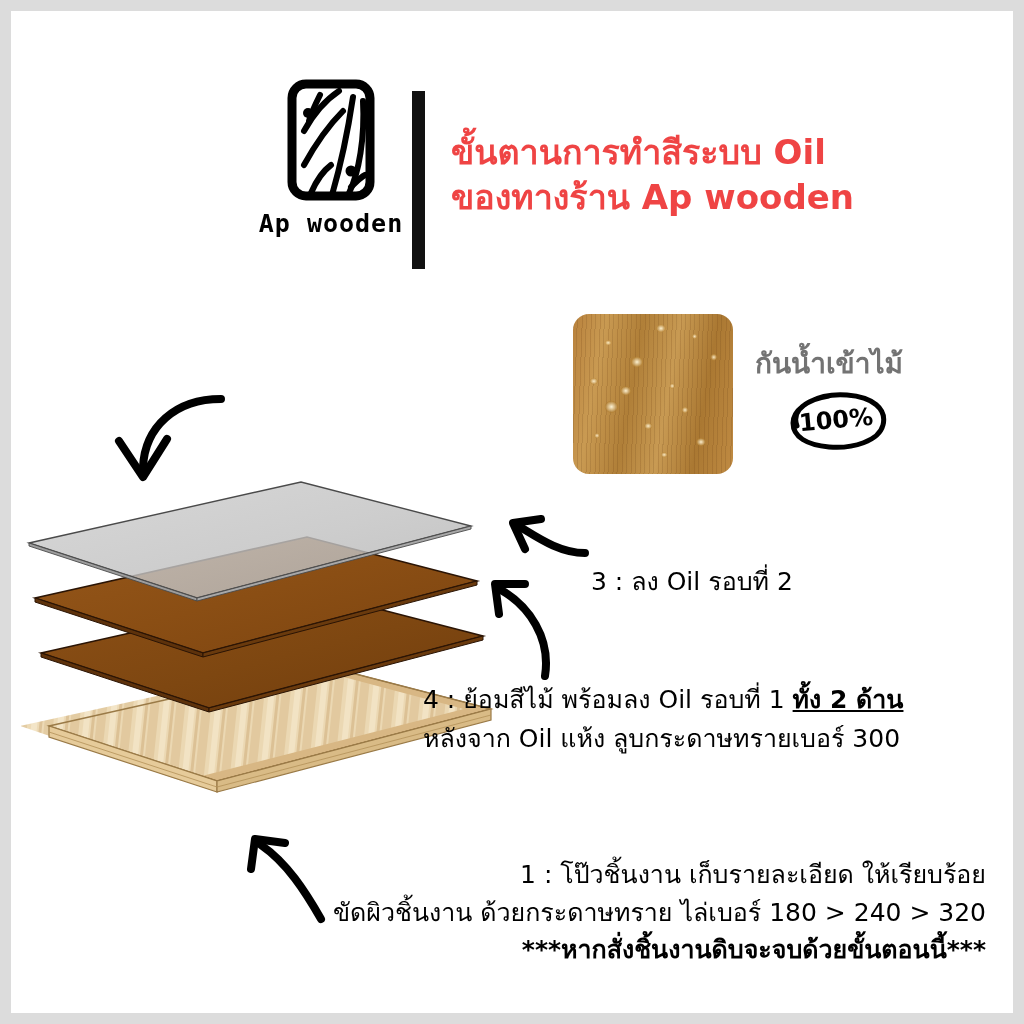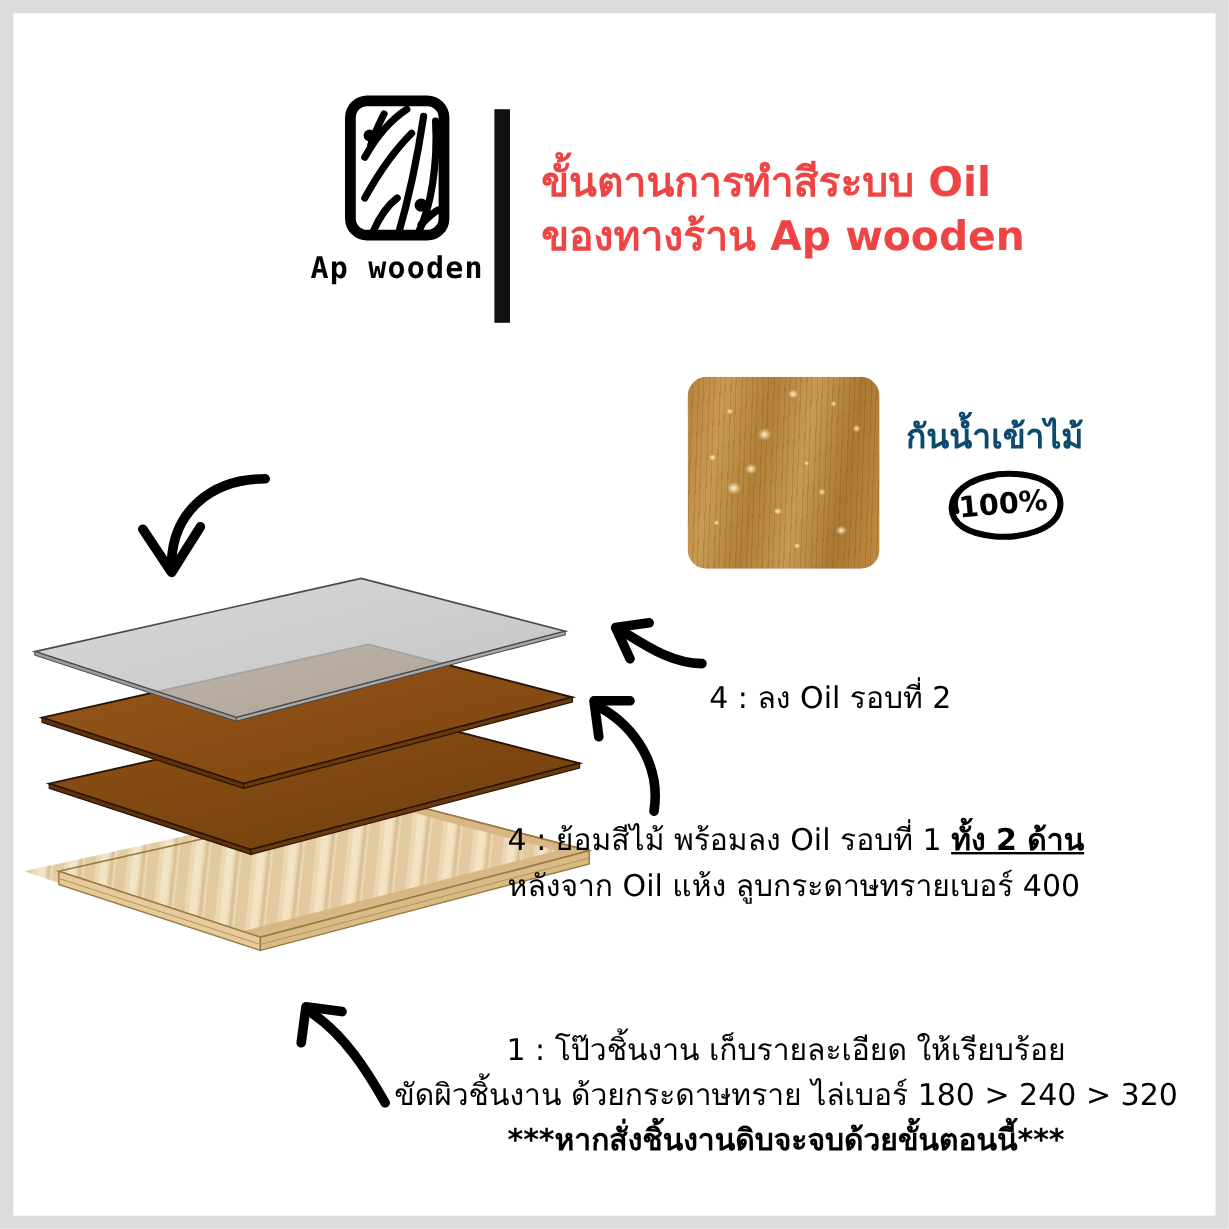--- a/index.html
+++ b/index.html
@@ -56,21 +56,21 @@
       radial-gradient(ellipse 5px 4px at 57% 88%, rgba(255,241,206,.9) 0%, rgba(188,138,58,.45) 60%, transparent 72%),
       repeating-linear-gradient(92deg,
         rgba(120,72,24,.22) 0px, rgba(120,72,24,.22) 1px,
         rgba(255,255,255,0) 1px, rgba(255,255,255,0) 4px,
         rgba(90,54,16,.16) 4px, rgba(90,54,16,.16) 5px,
         rgba(255,255,255,0) 5px, rgba(255,255,255,0) 9px),
       linear-gradient(100deg,#b8813c 0%,#c99a52 18%,#b07f38 38%,#c89a53 58%,#aa7832 78%,#c08b43 100%);
   }
   .wp-label {
     position:absolute; left:744px; top:330px;
-    font-weight:bold; font-size:28px; color:#0c4a6e; white-space:nowrap;
+    font-weight:bold; font-size:28px; color:#737373; white-space:nowrap;
   }
   .wp-pct {
     position:absolute; left:770px; top:378px; width:110px; height:62px;
   }
   .wp-pct .num {
     position:absolute; left:0; top:0; width:110px; height:62px;
     display:flex; align-items:center; justify-content:center;
     font-weight:bold; font-size:24px; color:#000;
     transform:rotate(-5deg);
   }
@@ -80,21 +80,21 @@
   .stack svg { display:block; }
 
   
   .callout { position:absolute; color:#000; }
   .callout .line { white-space:nowrap; }
 
   .c4 { left:178px; top:344px; width:340px; text-align:center; font-size:25px; line-height:1.4; }
   .c3 { left:580px; top:550px; font-size:25px; }
   .c2 { left:412px; top:670px; font-size:25px; line-height:1.55; }
   .c2 .strong { font-weight:bold; text-decoration:underline; }
-  .c1 { left:294px; top:845px; width:700px; text-align:center; font-size:25px; line-height:1.5; }
+  .c1 { left:275px; top:845px; width:700px; text-align:right; font-size:25px; line-height:1.5; }
   .c1 .final { font-weight:bold; font-size:25px; }
 
   .arrow { position:absolute; }
 </style>
 </head>
 <body>
 
 <div class="frame">
 
   <div class="header">
@@ -204,26 +204,26 @@
     <path d="M52 18 L22 18 L26 48" fill="none" stroke="#000" stroke-width="8" stroke-linecap="round" stroke-linejoin="round"></path>
   </svg>
 
   <svg class="arrow" style="left:216px; top:818px;" width="118" height="100" viewBox="0 0 118 100">
     <path d="M94 90 C 78 62, 60 34, 34 16" fill="none" stroke="#000" stroke-width="8" stroke-linecap="round"></path>
     <path d="M58 14 L28 10 L24 40" fill="none" stroke="#000" stroke-width="8" stroke-linecap="round" stroke-linejoin="round"></path>
   </svg>
 
 
   <div class="callout c3">
-    <div class="line">4 : ลง Oil รอบที่ 2</div>
+    <div class="line">3 : ลง Oil รอบที่ 2</div>
   </div>
 
   <div class="callout c2">
     <div class="line"><span>4 : ย้อมสีไม้ พร้อมลง Oil รอบที่ 1 </span><span class="strong">ทั้ง 2 ด้าน</span></div>
-    <div class="line">หลังจาก Oil แห้ง ลูบกระดาษทรายเบอร์ 400</div>
+    <div class="line">หลังจาก Oil แห้ง ลูบกระดาษทรายเบอร์ 300</div>
   </div>
 
   <div class="callout c1">
     <div class="line">1 : โป๊วชิ้นงาน เก็บรายละเอียด ให้เรียบร้อย</div>
     <div class="line">ขัดผิวชิ้นงาน ด้วยกระดาษทราย ไล่เบอร์ 180 &gt; 240 &gt; 320</div>
     <div class="line final">***หากสั่งชิ้นงานดิบจะจบด้วยขั้นตอนนี้***</div>
   </div>
 
 </div>
 

